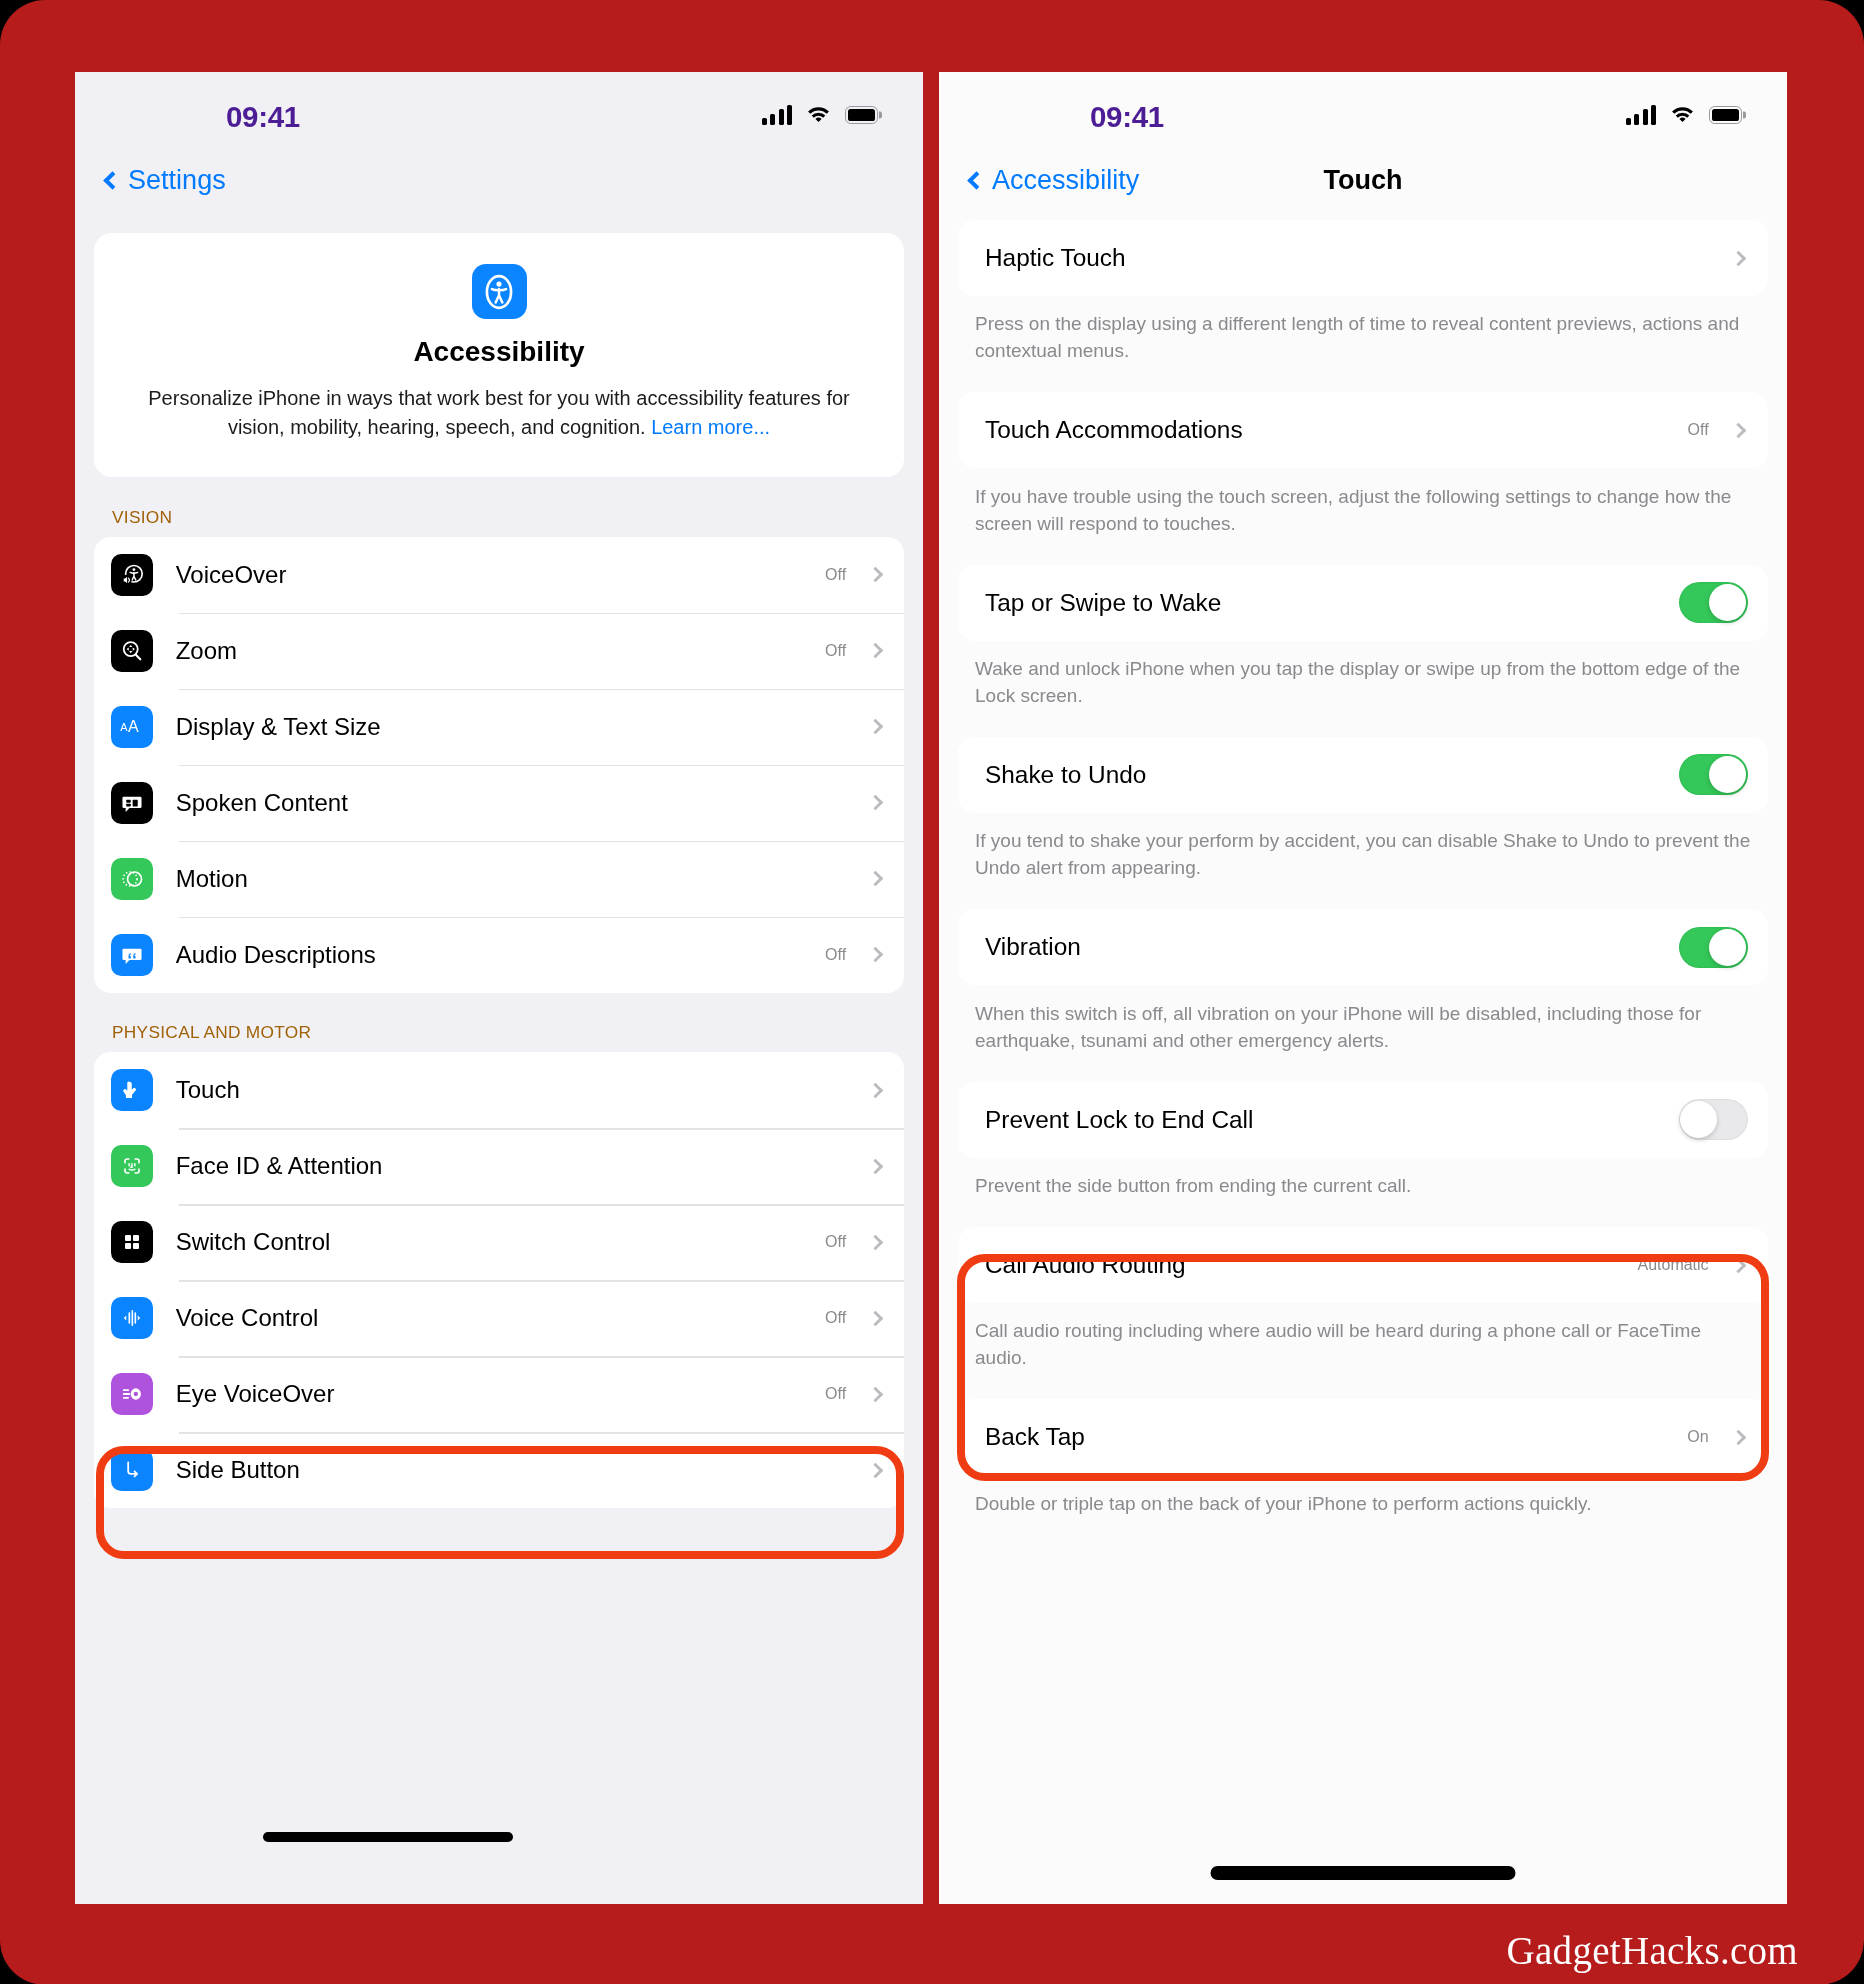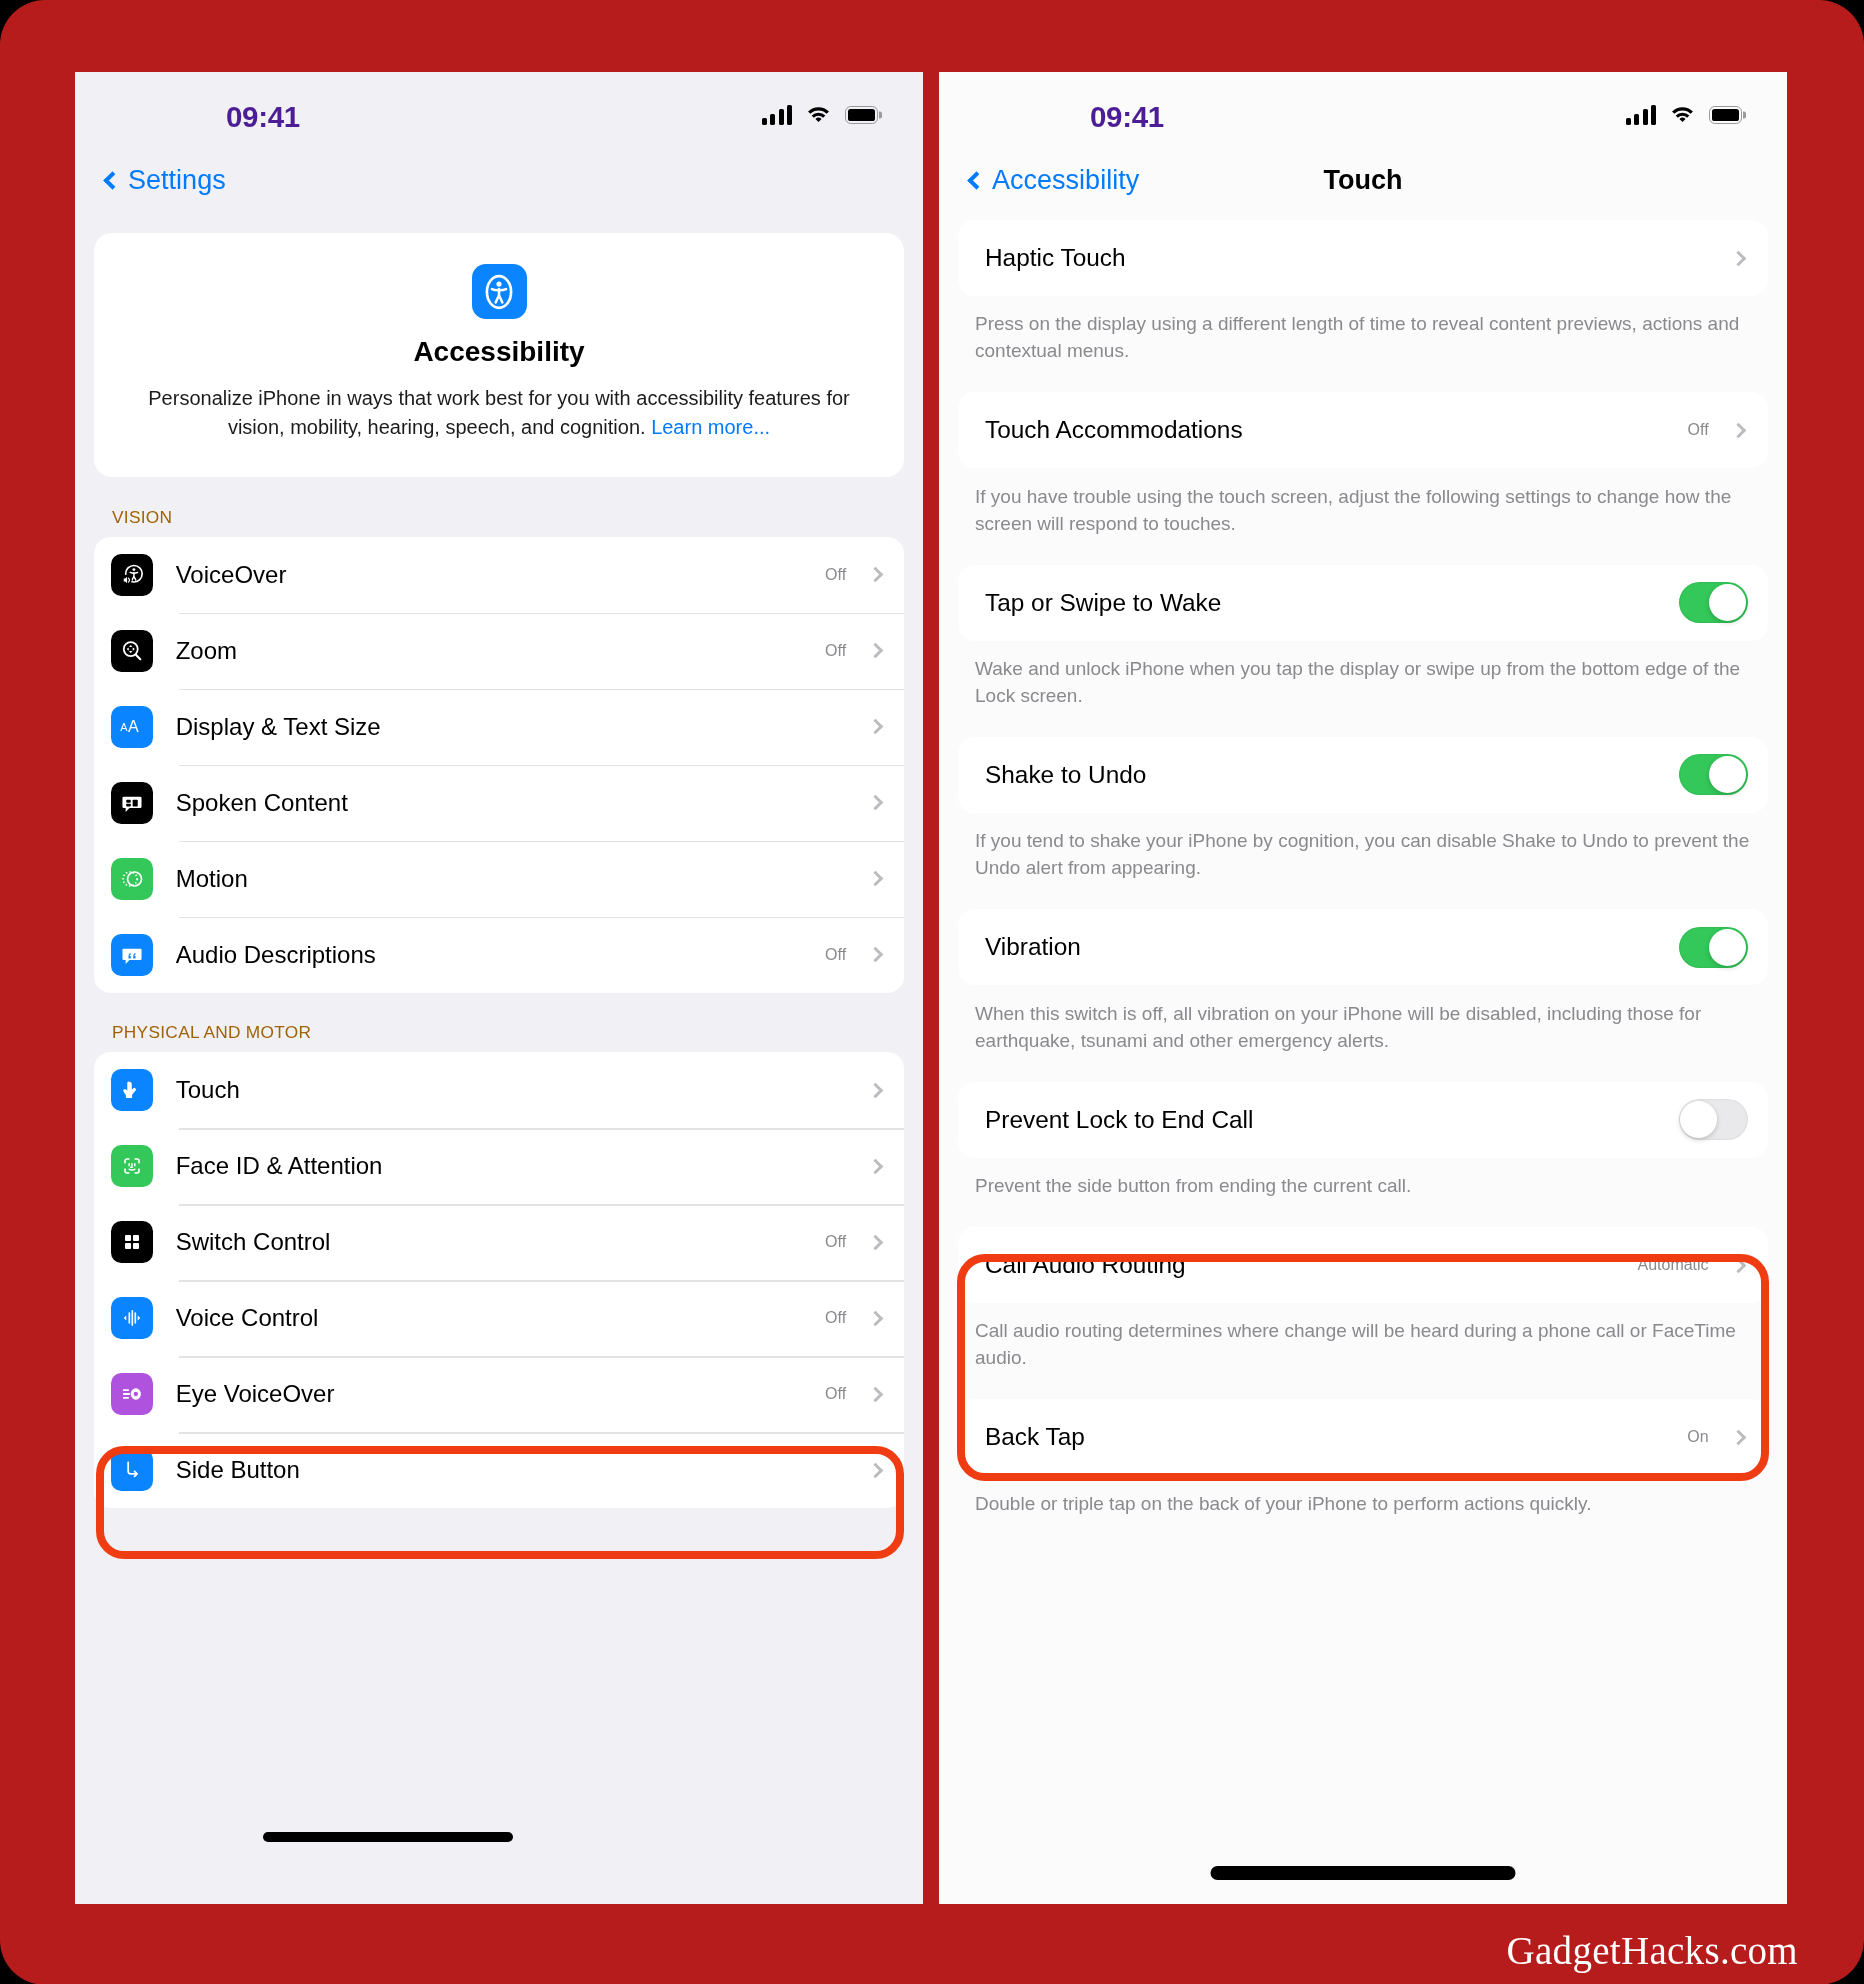--- a/index.html
+++ b/index.html
@@ -514,21 +514,21 @@
     <div class="footnote">Wake and unlock iPhone when you tap the display or swipe up from the bottom edge of the Lock screen.</div>
 
     <div class="card">
       <div class="row-plain">
         <span class="row-label">Shake to Undo</span>
         <span class="switch on">
             <span class="knob"></span>
           </span>
       </div>
     </div>
-    <div class="footnote">If you tend to shake your iPhone by cognition, you can disable Shake to Undo to prevent the Undo alert from appearing.</div>
+    <div class="footnote">If you tend to shake your perform by accident, you can disable Shake to Undo to prevent the Undo alert from appearing.</div>
 
     <div class="card">
       <div class="row-plain">
         <span class="row-label">Vibration</span>
         <span class="switch on">
             <span class="knob"></span>
           </span>
       </div>
     </div>
     <div class="footnote">When this switch is off, all vibration on your iPhone will be disabled, including those for earthquake, tsunami and other emergency alerts.</div>
@@ -543,21 +543,21 @@
     </div>
     <div class="footnote">Prevent the side button from ending the current call.</div>
 
     <div class="card">
       <div class="row-plain">
         <span class="row-label">Call Audio Routing</span>
         <span class="row-value">Automatic</span>
         <span class="chev-right"></span>
       </div>
     </div>
-    <div class="footnote">Call audio routing determines where change will be heard during a phone call or FaceTime audio.</div>
+    <div class="footnote">Call audio routing including where audio will be heard during a phone call or FaceTime audio.</div>
 
     <div class="card">
       <div class="row-plain">
         <span class="row-label">Back Tap</span>
         <span class="row-value">On</span>
         <span class="chev-right"></span>
       </div>
     </div>
     <div class="footnote">Double or triple tap on the back of your iPhone to perform actions quickly.</div>
 

